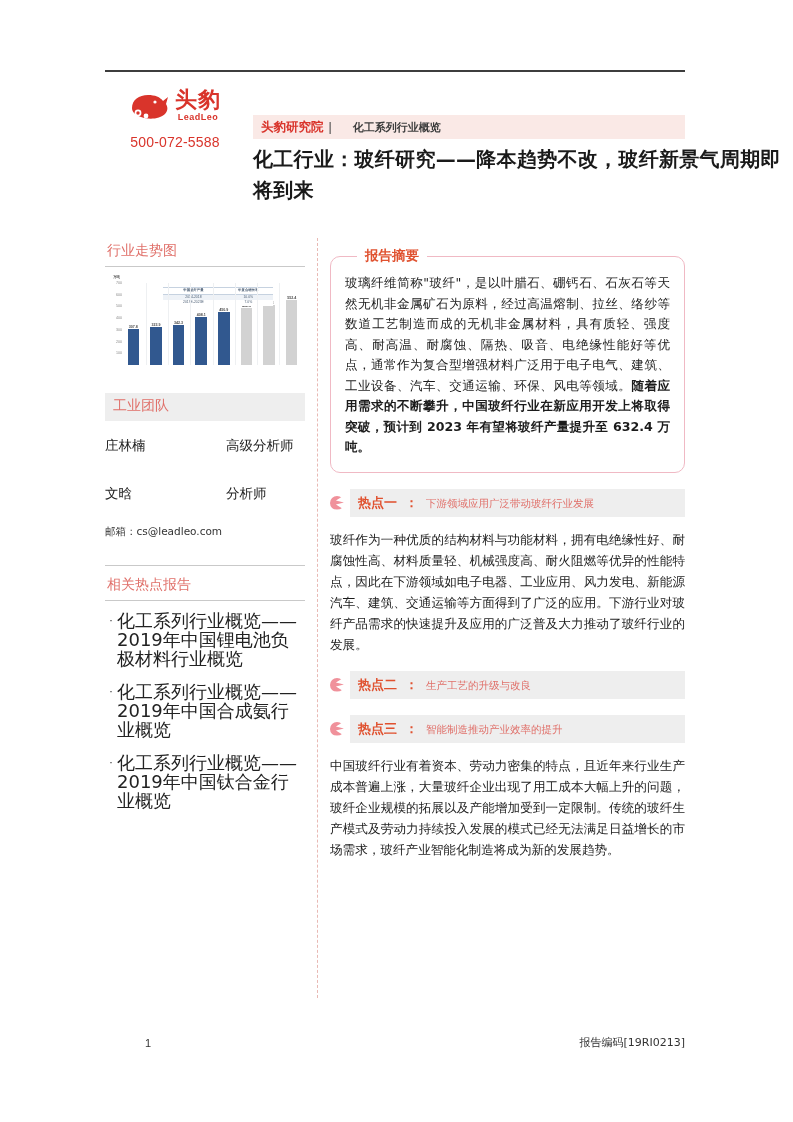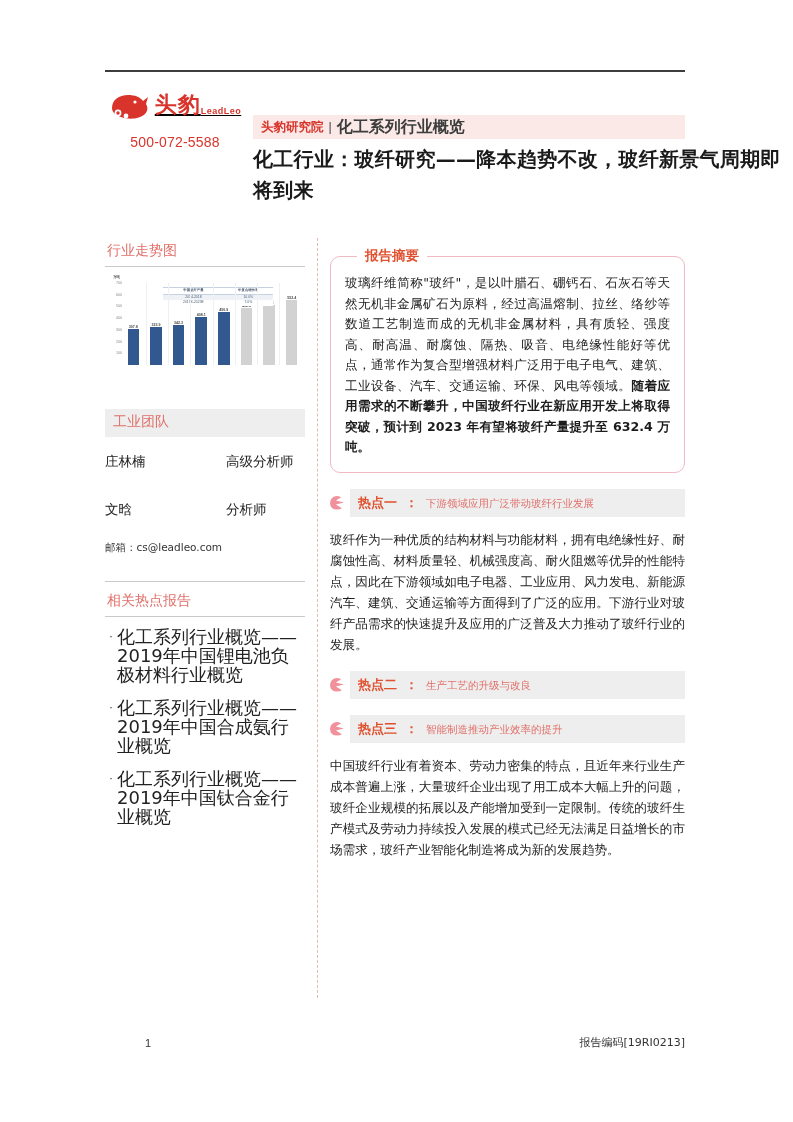--- a/index.html
+++ b/index.html
@@ -9,32 +9,32 @@
     box-sizing:border-box;overflow:hidden;
   }
   
   .top-rule{position:absolute;left:105px;top:70px;width:580px;height:2px;background:#3d3d3d;}
 
   
   .header{position:absolute;left:105px;top:82px;width:580px;height:90px;}
   .logo-wrap{position:absolute;left:0;top:0;width:140px;text-align:center;}
   .logo-row{display:flex;align-items:center;justify-content:center;gap:4px;height:46px;}
   .logo-mark{width:42px;height:34px;position:relative;}
-  .logo-text{display:flex;flex-direction:row;align-items:flex-end;line-height:1;text-decoration:underline;}
+  .logo-text{display:flex;flex-direction:column;align-items:center;line-height:1;}
   .logo-cn{font-size:22px;font-weight:bold;color:#d9342b;letter-spacing:1px;font-family:"DejaVu Sans",sans-serif;}
   .logo-en{font-size:9px;font-weight:bold;color:#d9342b;letter-spacing:0.5px;margin-top:2px;}
   .logo-phone{font-size:14px;color:#d9342b;margin-top:6px;letter-spacing:0.2px;}
 
   .breadcrumb{
     position:absolute;left:148px;top:33px;width:432px;height:24px;background:#fae9e6;
     display:flex;align-items:center;padding-left:8px;box-sizing:border-box;
   }
   .bc-brand{font-size:12.5px;font-weight:bold;color:#d9342b;font-family:"DejaVu Sans",sans-serif;}
   .bc-sep{font-size:12.5px;color:#444;margin:0 5px;}
-  .bc-series{font-size:16px;font-weight:bold;color:#3d3d3d;font-family:"DejaVu Sans",sans-serif;}
+  .bc-series{font-size:11px;font-weight:bold;color:#3d3d3d;font-family:"DejaVu Sans",sans-serif;margin-left:16px;}
 
   .doc-title{
     position:absolute;left:148px;top:62px;width:538px;
     font-size:20px;font-weight:bold;color:#1a1a1a;line-height:31px;
     font-family:"DejaVu Sans",sans-serif;letter-spacing:0.3px;
   }
 
   
   .col-left{position:absolute;left:105px;top:238px;width:200px;}
   .divider{position:absolute;left:317px;top:238px;width:0;height:760px;
@@ -222,21 +222,21 @@
       <div class="grid-v" style="left: 12.5%;"></div>
           <div class="grid-v" style="left: 25%;"></div>
           <div class="grid-v" style="left: 37.5%;"></div>
           <div class="grid-v" style="left: 50%;"></div>
           <div class="grid-v" style="left: 62.5%;"></div>
           <div class="grid-v" style="left: 75%;"></div>
           <div class="grid-v" style="left: 87.5%;"></div>
         </div>
     </div>
 
-    <div class="sec-head shade" style="margin-top:38px">工业团队</div>
+    <div class="sec-head shade" style="margin-top:22px">工业团队</div>
 
     <div>
       <div class="team-row">
         <span class="team-name">庄林楠</span>
         <span class="team-role">高级分析师</span>
       </div>
       <div class="team-row" style="margin-top:30px">
         <span class="team-name">文晗</span>
         <span class="team-role">分析师</span>
       </div>

